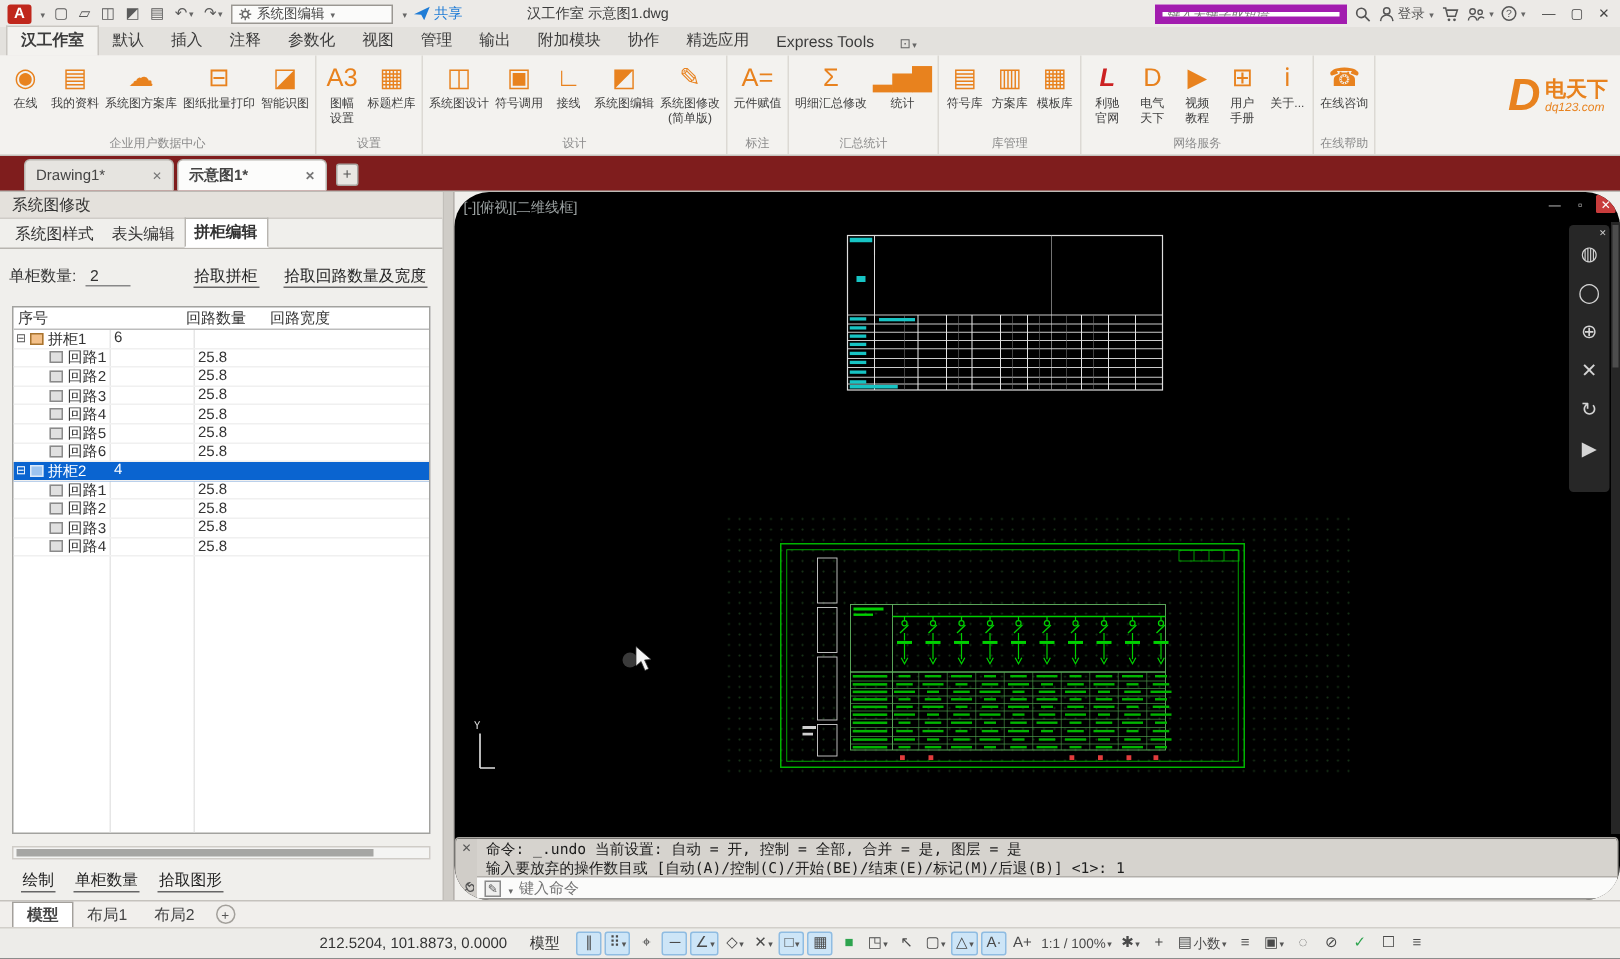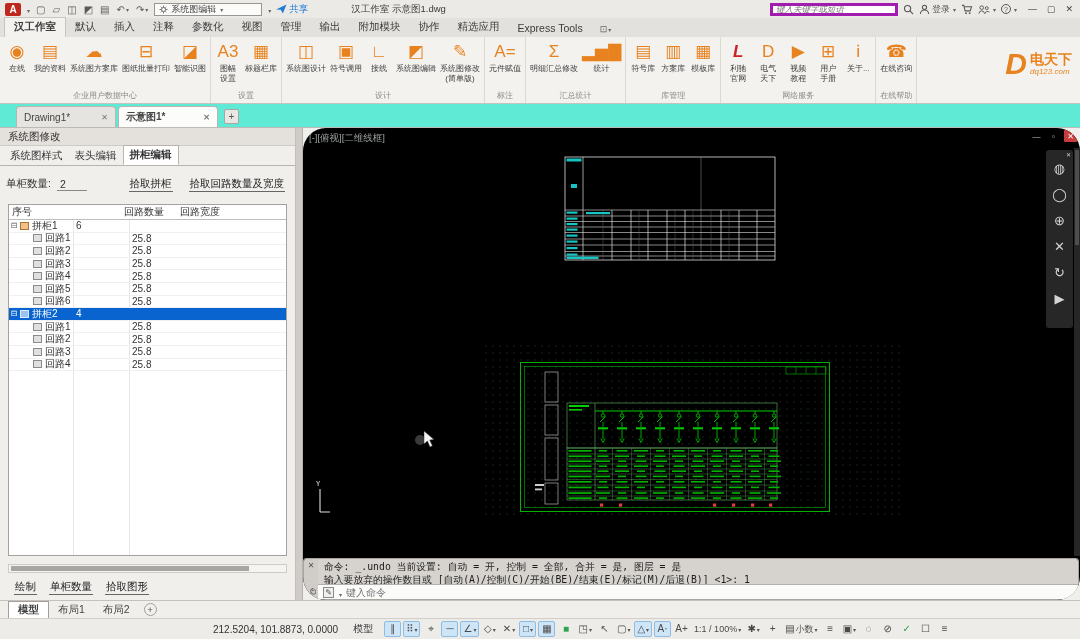--- a/index.html
+++ b/index.html
@@ -10,21 +10,21 @@
   .titlebar{position:absolute;top:0;left:0;right:0;height:18px;background:#eceae7;
             display:flex;align-items:center;gap:5px;padding:0 5px;font-size:10px;}
   .alogo{width:16px;height:13px;background:#c0271c;color:#fff;border-radius:2px;
          font-weight:bold;font-size:10px;display:flex;align-items:center;justify-content:center;}
   .ddarrow::after{content:"▾";font-size:6px;color:#666;margin-left:1px;}
   .qbtn{color:#5a5a5a;font-size:10px;padding:0 1px;display:flex;align-items:center;}
   .wsbox{display:flex;align-items:center;gap:3px;border:1px solid #9a9792;background:#fbfbfa;
          height:13px;padding:0 4px;font-size:9px;color:#444;min-width:108px;}
   .share{color:#1f7cd6;display:flex;align-items:center;gap:2px;font-size:9.5px;}
   .doctitle{margin-left:38px;font-size:9.5px;color:#3a3a3a;white-space:nowrap;}
-  .search{margin-left:auto;width:128px;height:13px;border:3px solid #a21caf;font-size:8.5px;
+  .search{margin-left:auto;width:128px;height:13px;border:5px solid #a21caf;font-size:8.5px;
           font-style:italic;color:#666;padding:0 3px;background:#fff;font-family:"Liberation Sans",sans-serif;}
   .tico{display:flex;align-items:center;gap:2px;color:#555;font-size:9px;}
   .winctl{display:flex;gap:10px;margin-left:6px;margin-right:2px;color:#444;font-size:9px;}
   
   .rtabs{position:absolute;top:18px;left:0;right:0;height:19px;background:#e3e1dd;
          display:flex;align-items:flex-end;padding-left:4px;font-size:10.5px;}
   .rtab{padding:2px 9px 3px;color:#3c3c3c;white-space:nowrap;}
   .rtab.act{background:#f3f2ef;font-weight:bold;border:1px solid #c9c6c1;border-bottom:none;}
   .rcollapse{margin-left:8px;color:#666;font-size:9px;padding-bottom:3px;}
   
@@ -37,21 +37,21 @@
   .ricon{height:26px;display:flex;align-items:center;justify-content:center;font-size:17px;
          color:#e8821e;line-height:1;}
   .ritem.red .ricon{color:#cc2222;font-weight:bold;font-style:italic;}
   .rlab{font-size:8px;color:#3f3f3f;line-height:1.2;text-align:center;white-space:nowrap;}
   .rlab:empty{display:none;}
   .brand{margin-left:auto;display:flex;align-items:center;gap:3px;padding:0 8px 12px 6px;}
   .brand .bD{font-size:30px;font-weight:bold;color:#e8821e;font-style:italic;line-height:1;}
   .brand .bt1{font-size:14px;font-weight:bold;color:#e8821e;line-height:1.1;}
   .brand .bt2{font-size:8px;color:#e8821e;font-style:italic;}
   
-  .ftabs{position:absolute;top:104px;left:0;right:0;height:24px;background:#5eead4;
+  .ftabs{position:absolute;top:104px;left:0;right:0;height:24px;background:#7f1d1d;
          border-bottom:1px solid #bdbab5;display:flex;align-items:flex-end;padding-left:16px;}
   .ftab{height:21px;min-width:100px;display:flex;align-items:center;justify-content:space-between;
         padding:0 7px;font-size:10px;color:#444;background:#e6e4e0;border:1px solid #b9b6b1;
         border-bottom:none;border-radius:4px 4px 0 0;margin-right:2px;}
   .ftab.act{background:#fcfcfb;font-weight:bold;}
   .ftab .x{font-size:8px;color:#777;margin-left:8px;}
   .fadd{width:15px;height:15px;border:1px solid #a9a6a1;border-radius:2px;background:#e9e7e3;
         font-size:10px;color:#555;display:flex;align-items:center;justify-content:center;margin:0 0 3px 4px;}
   
   .mainrow{position:absolute;top:128px;left:0;height:472px;right:0;display:flex;}
@@ -76,21 +76,21 @@
   .prow{display:flex;height:12.6px;align-items:center;border-bottom:1px solid #f0f0f0;}
   .prow .c1{width:64px;display:flex;align-items:center;overflow:hidden;white-space:nowrap;}
   .prow .c2{width:56px;padding-left:3px;}
   .prow .c3{flex:1;padding-left:3px;}
   .prow.sel{background:#0a64d0;color:#fff;}
   .texp{width:10px;font-size:8px;color:#555;text-align:center;flex:0 0 auto;}
   .sel .texp{color:#fff;}
   .ticon{width:9px;height:8px;border:1px solid #8a8a8a;background:#e0e0e0;margin:0 3px 0 1px;flex:0 0 auto;}
   .cab .ticon{background:#f3c089;border-color:#a8742f;}
   .sel .ticon{border-color:#dce9f8;background:#9cc3ef;}
-  .prow:not(.cab) .c1{padding-left:13px;}
+  .prow:not(.cab) .c1{padding-left:13px;font-family:Liberation Mono, monospace;}
   .pscroll{position:absolute;left:8px;right:8px;top:436px;height:9px;background:#f4f4f3;border:1px solid #cfccc7;}
   .pthumb{position:absolute;left:2px;top:1px;height:5px;width:238px;background:#a6a6a4;}
   .pfoot{position:absolute;top:452px;left:14px;display:flex;gap:12px;font-size:10.5px;}
   .grip{width:7px;background:#cfccc7;border-right:1px solid #b5b2ad;}
   
   .draw{flex:1;position:relative;background:#000;overflow:hidden;border-radius:23px;}
   .vplabel{position:absolute;left:6px;top:4px;font-size:9.5px;color:#9aa0a0;z-index:4;}
   .dwinctl{position:absolute;right:3px;top:2px;display:flex;gap:4px;z-index:5;align-items:center;}
   .dwb{width:13px;height:12px;display:flex;align-items:center;justify-content:center;
        color:#cfcfcf;font-size:8px;}

